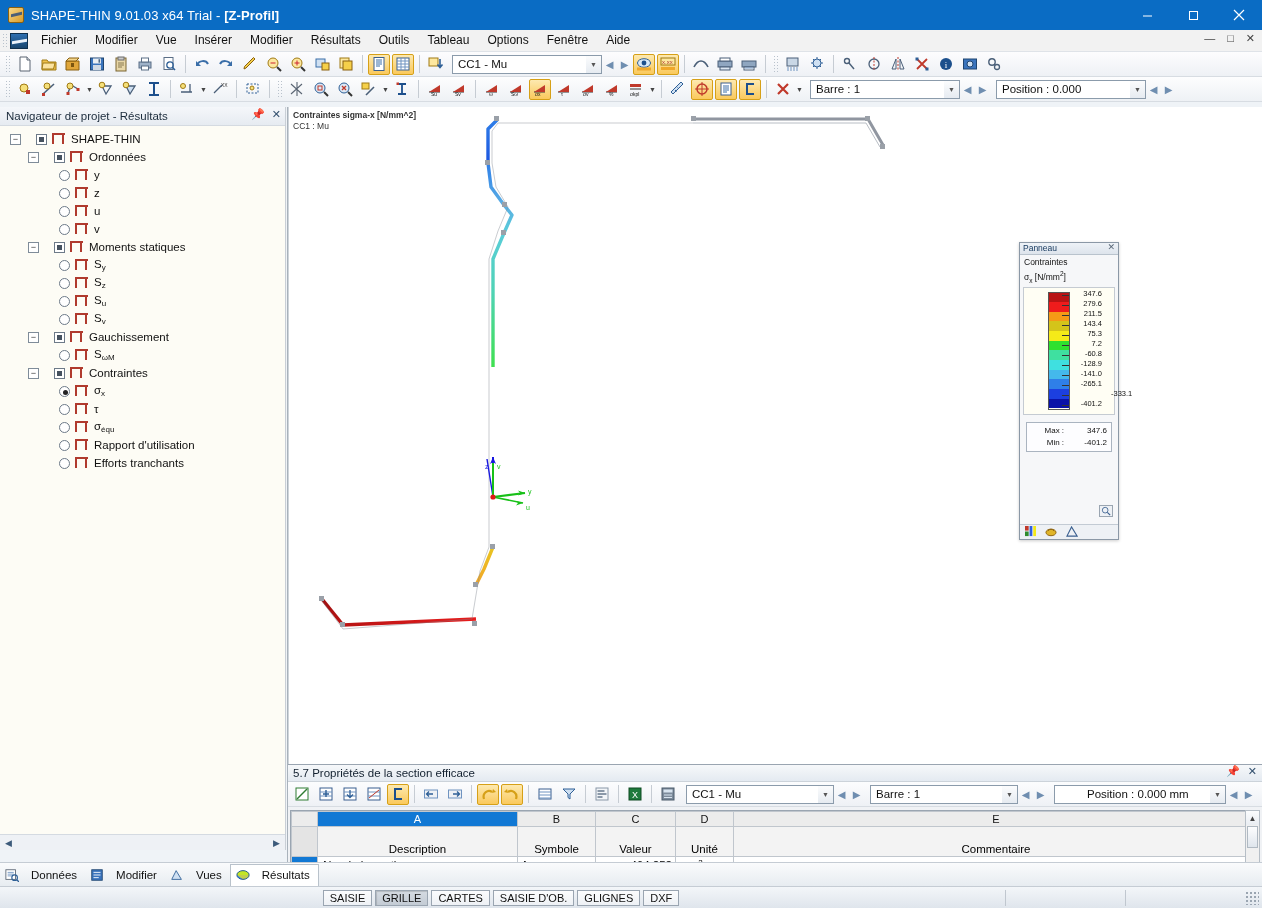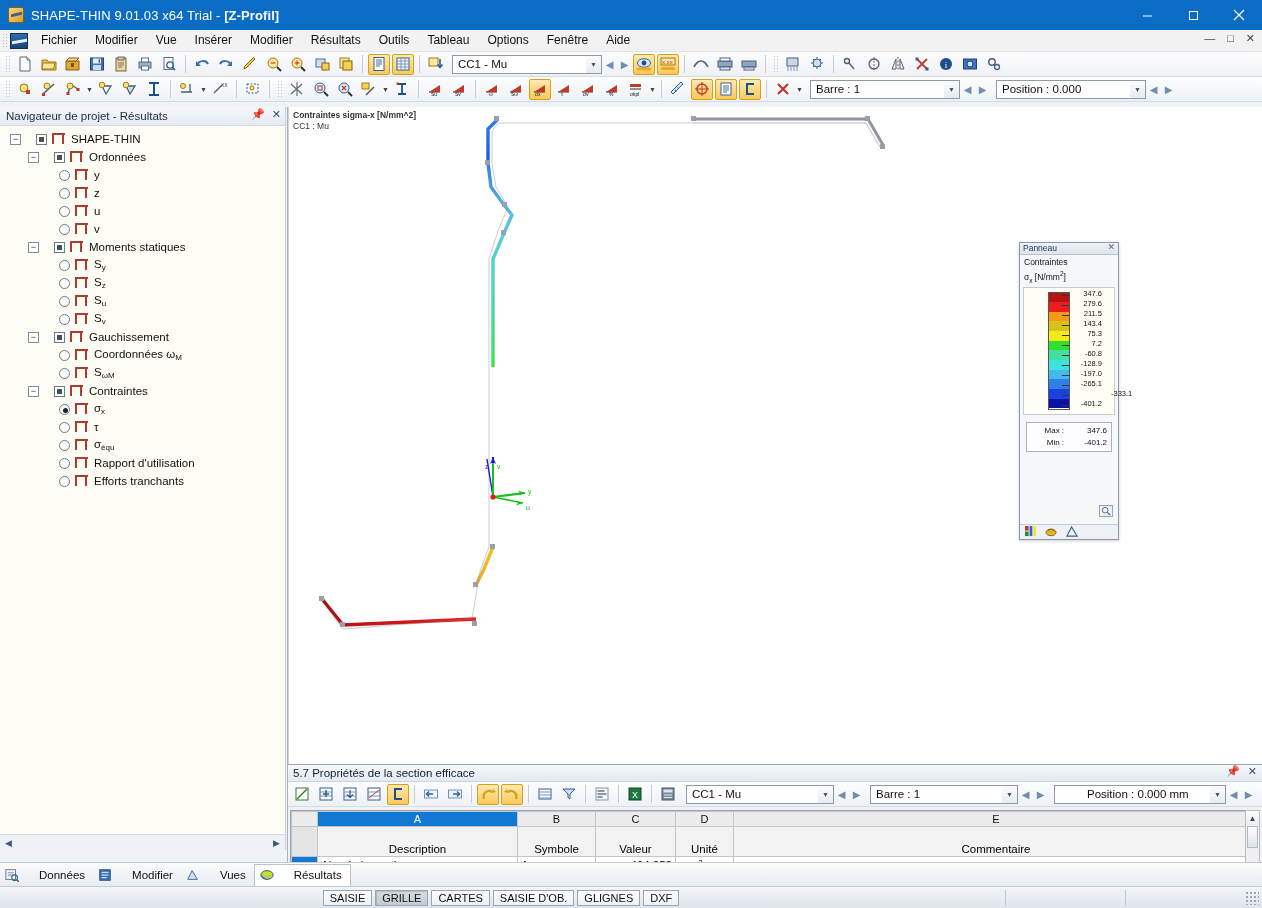--- a/index.html
+++ b/index.html
@@ -191,21 +191,21 @@
   .vscroll { position:absolute; right:2px; top:45px; bottom:38px; width:15px; background:#f0f0f0; border:1px solid #b6bec6;}
   .vscroll .ar { height:14px; display:flex; align-items:center; justify-content:center; font-size:8px; color:#444; background:linear-gradient(#fbfcfd,#e9edf2);}
   .vscroll .thumb { height:22px; margin:1px; background:linear-gradient(#fdfdfe,#dfe5ec); border:1px solid #b0b9c2;}
 
   
   .dockbar {
     position:absolute; left:0; bottom:22px; height:24px; width:1262px;
     background:linear-gradient(#fafbfc,#e7ecf1); border-top:1px solid #c5ccd4;
     display:flex; align-items:center;
   }
-  .dtab { display:flex; align-items:center; gap:20px; padding:2px 8px 2px 5px; font-size:11.5px; color:#111; height:22px;}
+  .dtab { display:flex; align-items:center; gap:12px; padding:2px 8px 2px 5px; font-size:11.5px; color:#111; height:22px;}
   .dtab.active { background:#fff; border:1px solid #b9c2cb; border-bottom:none; }
   .statusbar {
     position:absolute; left:0; bottom:0; height:22px; width:1262px;
     background:linear-gradient(#f3f6f9,#dfe5ec); border-top:1px solid #c5ccd4;
     display:flex; align-items:center;
   }
   .sb-cell { height:16px; border:1px solid #9aa5b1; background:linear-gradient(#fbfcfd,#eef1f5);
     display:flex;align-items:center;justify-content:center; padding:0 6px; font-size:11px; color:#111; margin-right:3px;}
   .sb-cell.down { background:linear-gradient(#d5dbe2,#c3cbd4); box-shadow: inset 1px 1px 1px rgba(0,0,0,.15);}
   .sb-spacer { flex:1; }
@@ -786,26 +786,20 @@
             <span class="tlabel">S<sub>v</sub></span>
           </div>
           <div class="tnode" style="padding-left: 18px;">
             <span class="tog">−</span>
             <span class="dots"></span>
             <span class="chk">
               <i></i>
             </span>
             <span class="secic"></span>
             <span class="tlabel">Gauchissement</span>
-          </div>
-          <div class="tnode" style="padding-left: 36px;">
-            <span class="dots"></span>
-            <span class="rad"></span>
-            <span class="secic"></span>
-            <span class="tlabel">Coordonnées ω<sub>M</sub></span>
           </div>
           <div class="tnode" style="padding-left: 36px;">
             <span class="dots"></span>
             <span class="rad"></span>
             <span class="secic"></span>
             <span class="tlabel">S<sub>ωM</sub></span>
           </div>
           <div class="tnode" style="padding-left: 18px;">
             <span class="tog">−</span>
             <span class="dots"></span>
@@ -1007,21 +1001,21 @@
             </div>
           <div class="lg-ticks" id="lgticks">
               <div style="top: 1px;">347.6</div>
               <div style="top: 11px;">279.6</div>
               <div style="top: 21px;">211.5</div>
               <div style="top: 31px;">143.4</div>
               <div style="top: 41px;">75.3</div>
               <div style="top: 51px;">7.2</div>
               <div style="top: 61px;">-60.8</div>
               <div style="top: 71px;">-128.9</div>
-              <div style="top: 81px;">-197.0</div>
+              <div style="top: 81px;">-141.0</div>
               <div style="top: 91px;">-265.1</div>
               <div style="top: 101px; padding-left: 41px;">-333.1</div>
               <div style="top: 111px;">-401.2</div>
             </div>
         </div>
         <div class="minmax">
           <table>
             <tbody>
                 <tr>
                   <td class="k">Max :</td>

